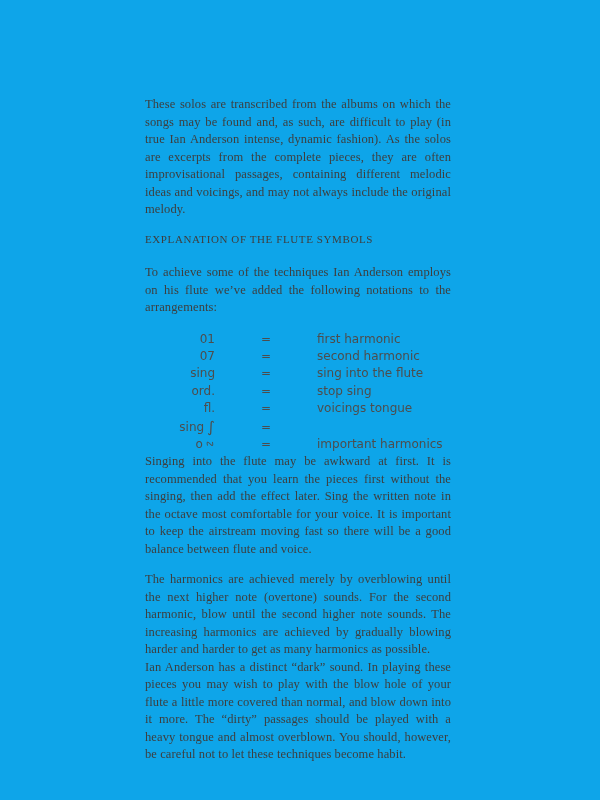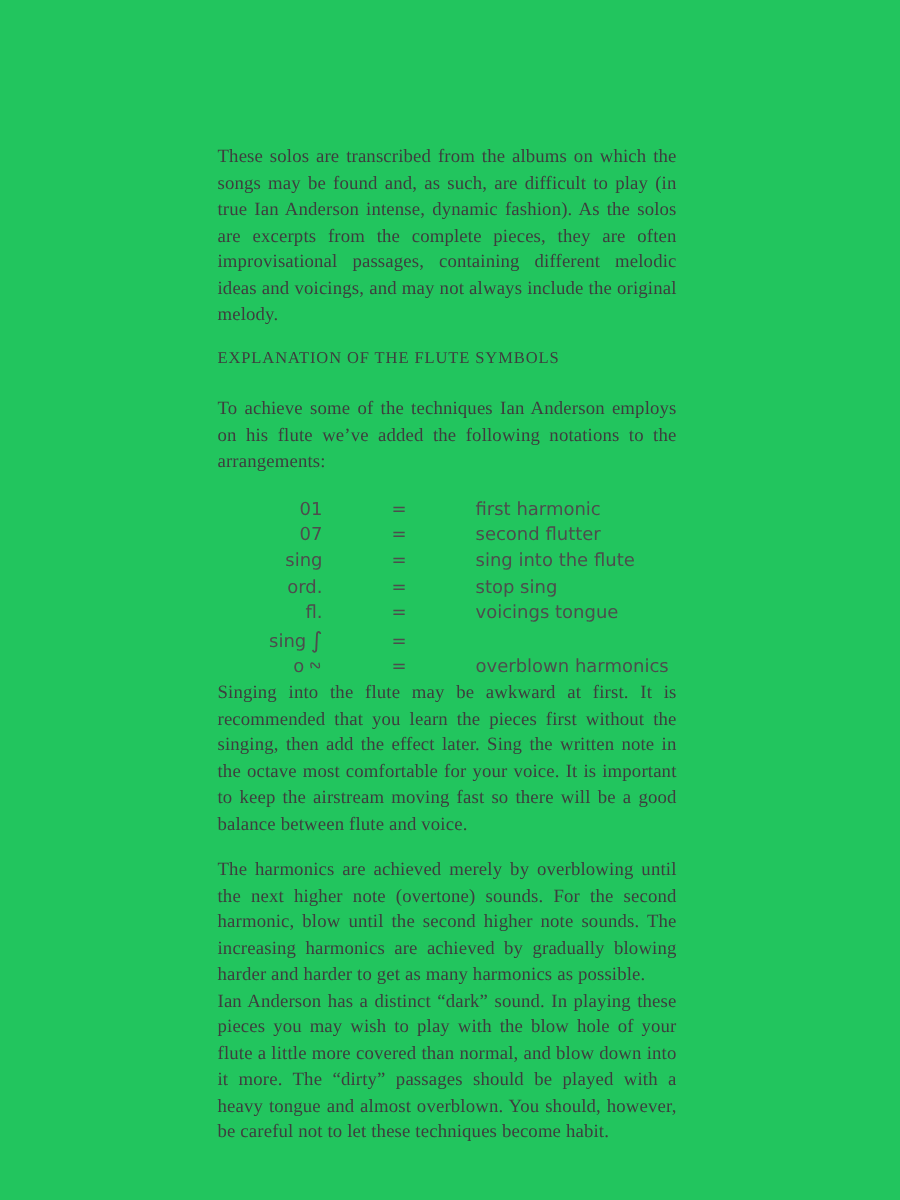--- a/index.html
+++ b/index.html
@@ -1,20 +1,20 @@
 <!DOCTYPE html>
 <html><head>
 <meta charset="utf-8">
 <style>
   html, body { margin: 0; padding: 0; background: #ffffff; }
   .page {
     position: relative;
     width: 600px;
     height: 800px;
-    background: #22c55e;
+    background: #0ea5e9;
     overflow: hidden;
     font-family: "Liberation Serif", serif;
   }
   .content {
     position: absolute;
     left: 145px;
     top: 96px;
     width: 306px;
     color: #3e3e3e;
   }
@@ -74,21 +74,21 @@
 
       <div class="nrow">
         <span class="nsym"><span>01</span></span>
         <span class="neq">=</span>
         <span class="nmean">first harmonic</span>
       </div>
 
       <div class="nrow">
         <span class="nsym"><span>07</span></span>
         <span class="neq">=</span>
-        <span class="nmean">second flutter</span>
+        <span class="nmean">second harmonic</span>
       </div>
 
       <div class="nrow">
         <span class="nsym"><span>sing</span></span>
         <span class="neq">=</span>
         <span class="nmean">sing into the flute</span>
       </div>
 
       <div class="nrow">
         <span class="nsym"><span>ord.</span></span>
@@ -103,21 +103,21 @@
       </div>
 
       <div class="nrow">
         <span class="nsym"><span>sing</span><span class="sym-icon integral">∫</span></span>
         <span class="neq">=</span>
       </div>
 
       <div class="nrow">
         <span class="nsym"><span>o</span><span class="sym-icon wave">∿</span></span>
         <span class="neq">=</span>
-        <span class="nmean">overblown harmonics</span>
+        <span class="nmean">important harmonics</span>
       </div>
 
     </div>
 
     <p class="body-text">Singing into the flute may be awkward at first. It is recommended that you learn the pieces first without the singing, then add the effect later. Sing the written note in the octave most comfortable for your voice. It is important to keep the airstream moving fast so there will be a good balance between flute and voice.</p>
     <p class="body-text body-block">The harmonics are achieved merely by overblowing until the next higher note (overtone) sounds. For the second harmonic, blow until the second higher note sounds. The increasing harmonics are achieved by gradually blowing harder and harder to get as many harmonics as possible.</p>
     <p class="body-text">Ian Anderson has a distinct “dark” sound. In playing these pieces you may wish to play with the blow hole of your flute a little more covered than normal, and blow down into it more. The “dirty” passages should be played with a heavy tongue and almost overblown. You should, however, be careful not to let these techniques become habit.</p>
 
   </div>
 </div>

